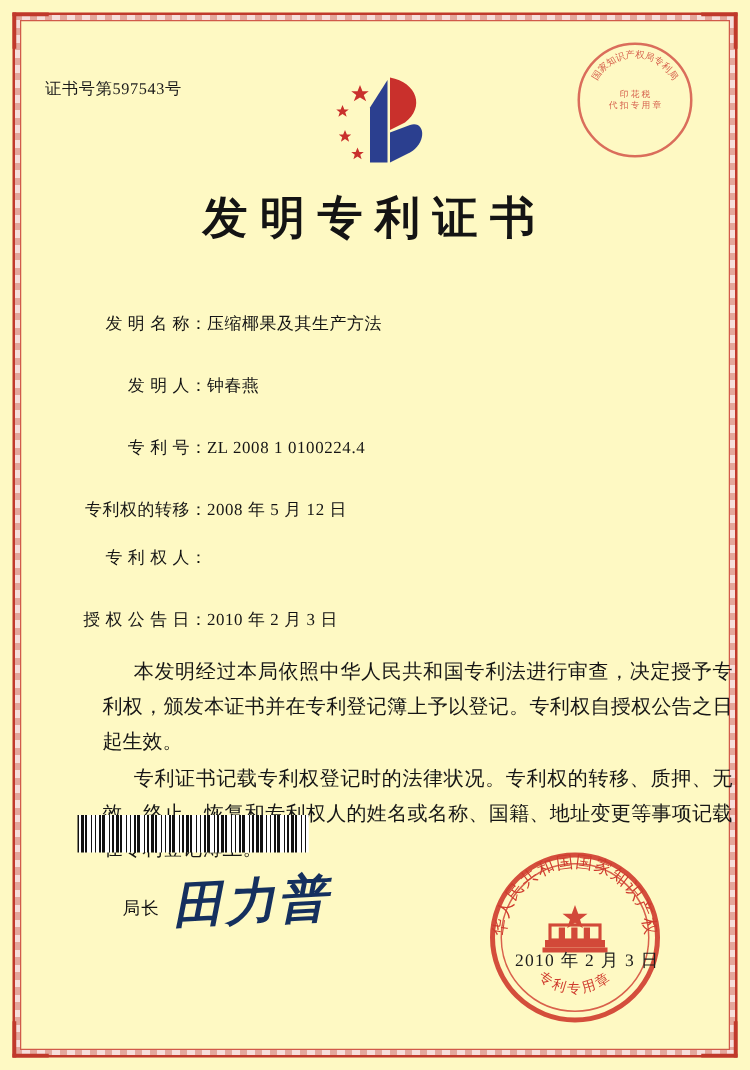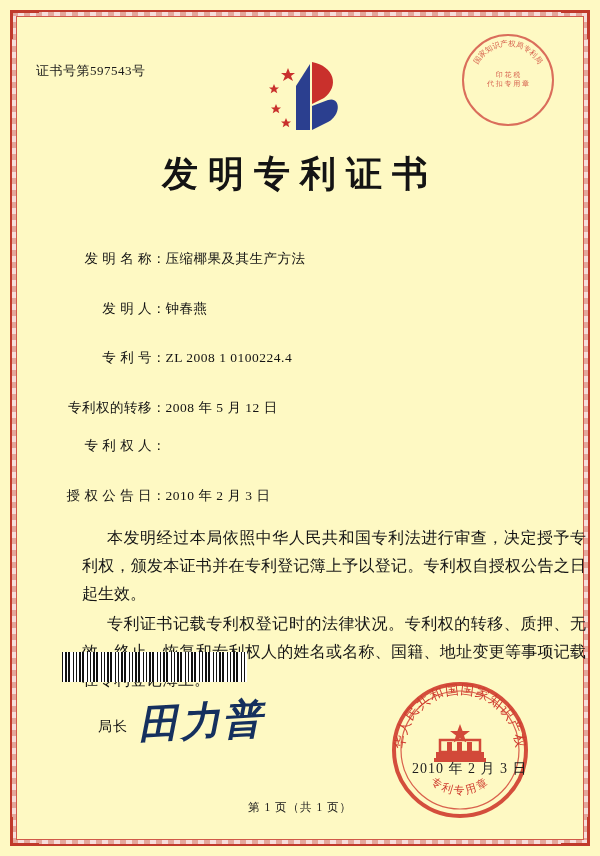--- a/index.html
+++ b/index.html
@@ -369,14 +369,13 @@
         <rect x="67" y="62" width="5" height="10"></rect>
         <rect x="77" y="62" width="5" height="10"></rect>
         <polygon points="70,44 72.6,51 80,51 74,55.5 76.3,62.5 70,58.2 63.7,62.5 66,55.5 60,51 67.4,51"></polygon>
         <rect x="44" y="78" width="52" height="4"></rect>
       </g>
     </svg>
   </div>
 
   <div class="issue-date">2010 年 2 月 3 日</div>
 
-  <div class="footer">第 1 页（共 1 页）</div>
 </div>
 
 </body></html>

